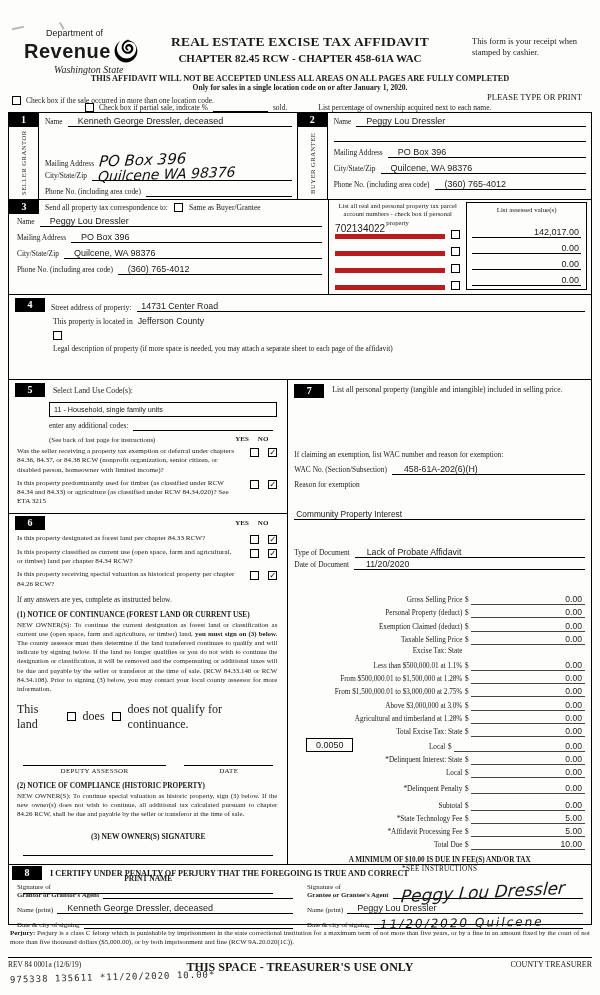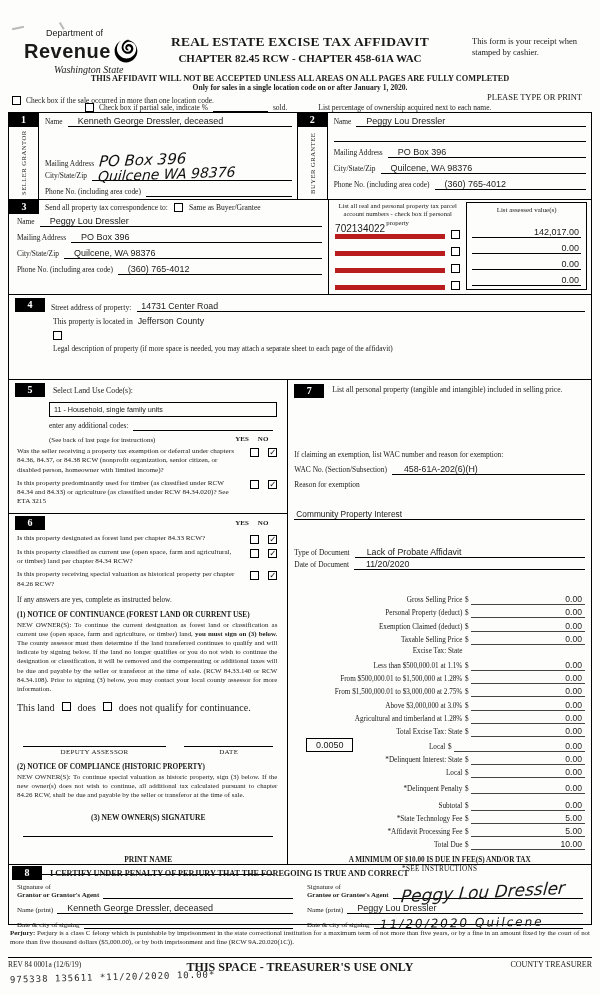--- a/index.html
+++ b/index.html
@@ -90,21 +90,21 @@
   .ynhdr { display:flex; gap:9px; font-size:7px; font-weight:bold; padding-right:9px; }
   .qrow { display:flex; gap:6px; margin:4px 10px 0 8px; font-size:7.15px; line-height:1.3; }
   .qtext { flex:1; }
   .qboxes { display:flex; gap:9px; width:36px; flex:none; justify-content:flex-end; align-items:flex-start; padding-top:1px; }
   .s6divider { border-top:1.2px solid #000; margin-top:6px; }
   .s6head { display:flex; justify-content:space-between; align-items:center; margin:2px 10px 0 6px; }
   .s6head .badge{ width:30px; }
   .ifany { margin:6px 10px 0 8px; font-size:7.3px; }
   .ntitle { margin:6px 10px 0 8px; font-size:7.3px; font-weight:bold; }
   .nbody { margin:1px 10px 0 8px; font-size:6.9px; line-height:1.32; text-align:justify; }
-  .landq { display:flex; align-items:flex-start; gap:7px; margin:9px 10px 0 8px; font-size:10px; }
+  .landq { display:flex; align-items:center; gap:7px; margin:9px 10px 0 8px; font-size:12px; }
   .siglines { display:flex; gap:18px; margin:22px 14px 0 14px; }
   .sigcol { flex:1.6; }
   .sigcol2 { flex:1; }
   .sline { border-bottom:1px solid #000; height:12px; position:relative;}
   .sunder { text-align:center; font-size:7px; margin-top:1px; letter-spacing:.3px;}
   .ownersig { text-align:center; font-weight:bold; font-size:7.5px; margin-top:14px; }
   .fullline { border-bottom:1px solid #000; height:14px; margin:14px 14px 0 14px; }
   .printname { text-align:center; font-weight:bold; font-size:7.5px; margin-top:18px; }
 
   .s7head { display:flex; gap:8px; align-items:flex-start; margin-top:2px;}

